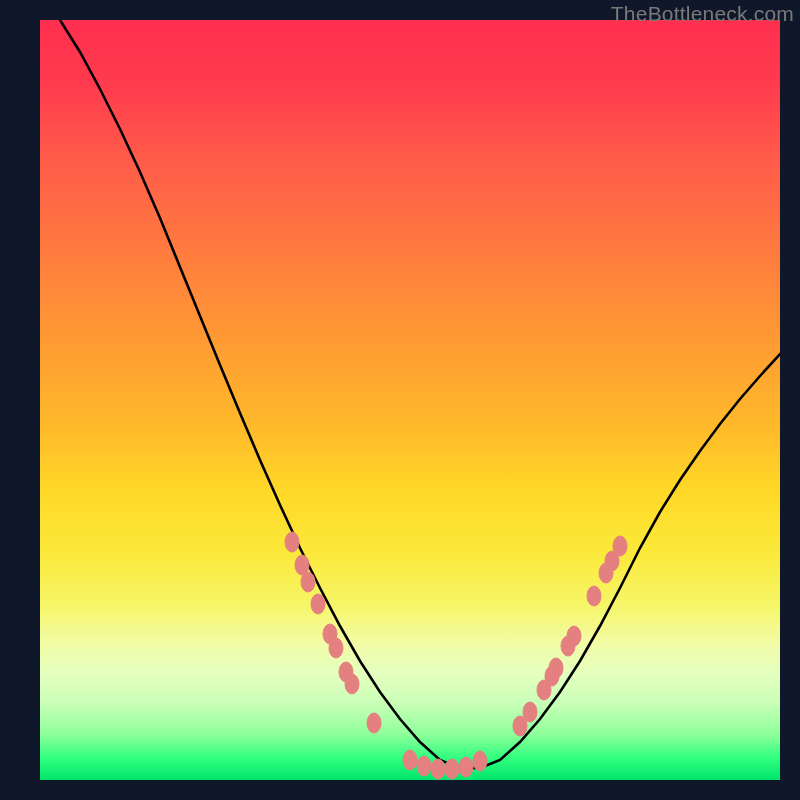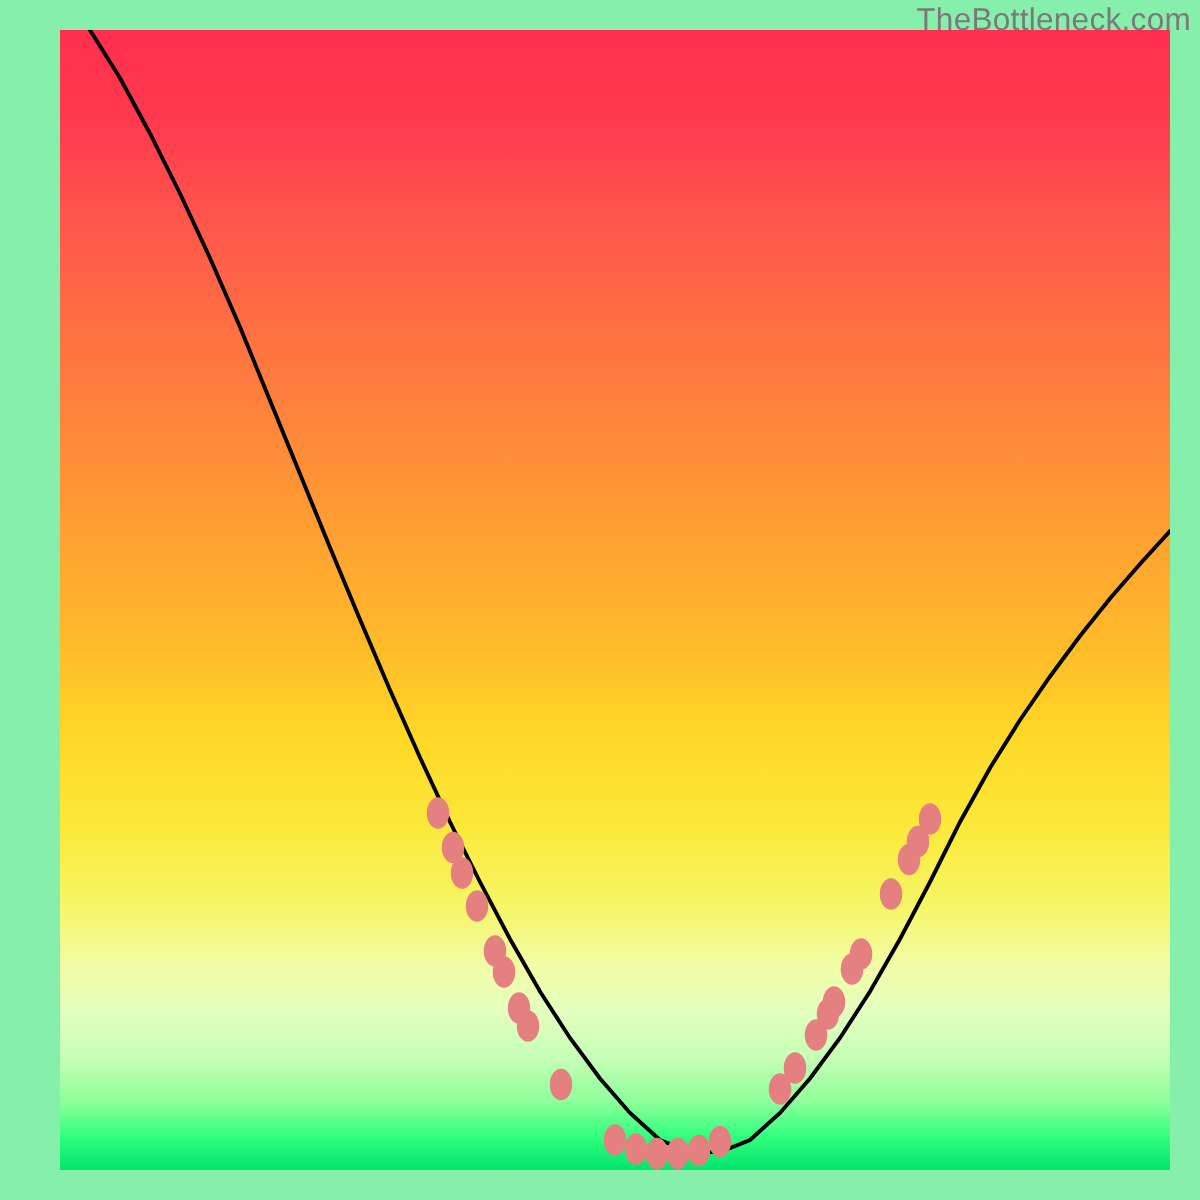--- a/index.html
+++ b/index.html
@@ -8,21 +8,21 @@
     width: 800px;
     height: 800px;
     background: #000;
     overflow: hidden;
     font-family: Arial, Helvetica, sans-serif;
   }
   .frame {
     position: absolute;
     left: 0; top: 0;
     width: 800px; height: 800px;
-    background: #86efac;
+    background: #0f172a;
   }
   .plot {
     position: absolute;
     left: 40px;
     top: 20px;
     width: 740px;
     height: 760px;
     
     background: linear-gradient(to bottom,
       #ff2f4f 0%,

